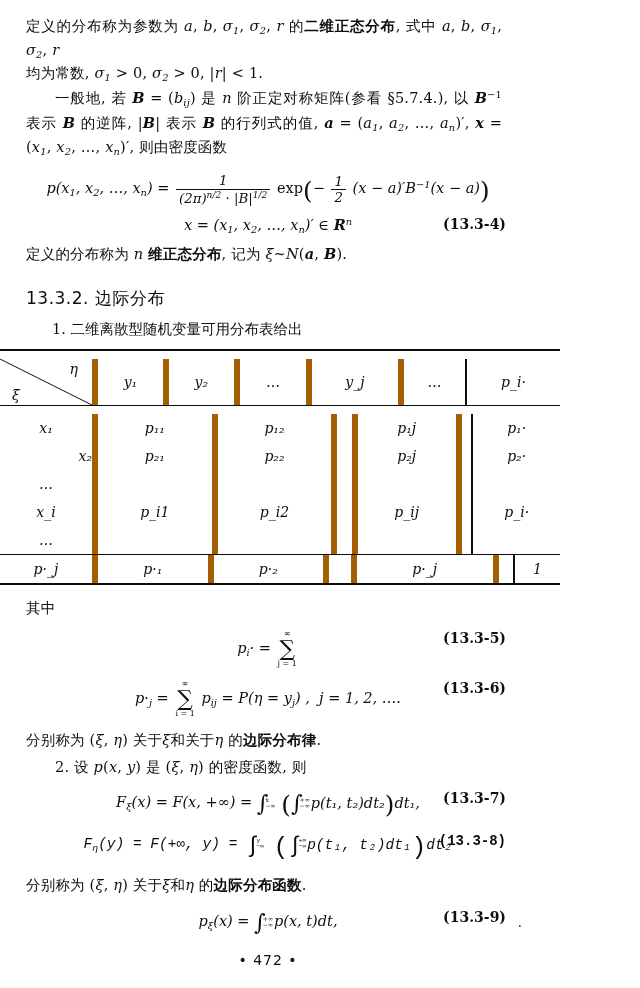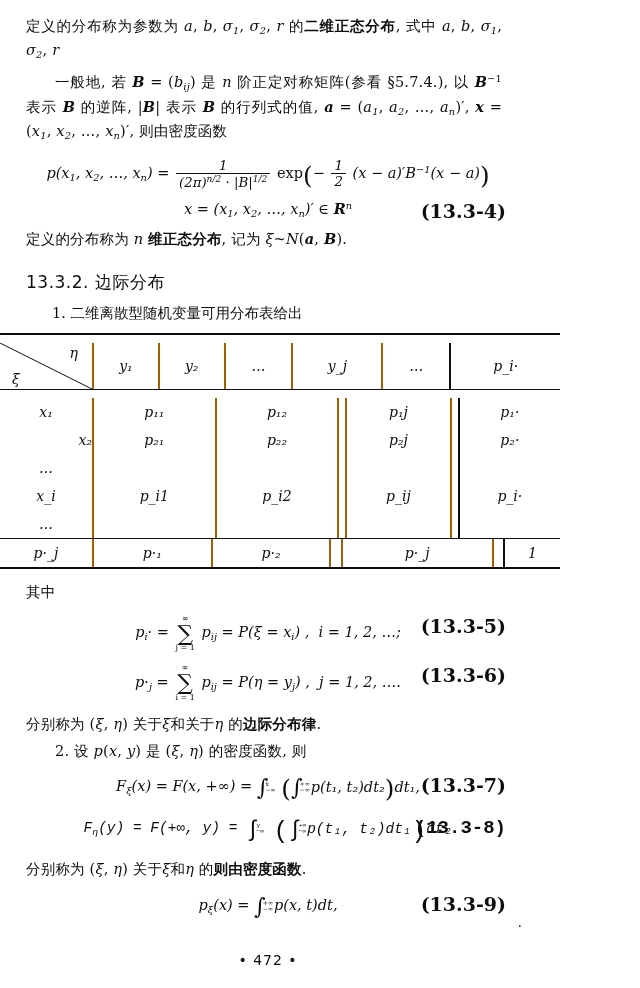--- a/index.html
+++ b/index.html
@@ -40,21 +40,21 @@
     font-family: "DejaVu Serif", serif;
     font-style: italic;
     font-size: 14.5px;
     position: relative;
   }
   .eqno {
     position: absolute;
     right: 30px;
     font-style: normal;
     font-weight: bold;
-    font-size: 19px;
+    font-size: 14px;
   }
   .frac {
     display: inline-block;
     vertical-align: middle;
     text-align: center;
     font-size: 0.92em;
     line-height: 1.15;
     margin: 0 2px;
   }
   .frac .num { display: block; padding: 0 3px; }
@@ -108,21 +108,21 @@
     border-collapse: collapse;
     margin: 8px auto 0 auto;
     width: 560px;
     font-family: "DejaVu Serif", serif;
     font-style: italic;
     font-size: 14px;
   }
   table.dist td {
     text-align: center;
     padding: 6px 0;
-    border-left: 2px solid #a16207;
+    border-left: 6px solid #a16207;
   }
   table.dist td:first-child { border-left: none; }
   table.dist tr.hdr td { padding: 0; }
   .topline, .botline, .midline {
     border: none;
     border-top: 1px solid #161616;
     margin: 0;
   }
   .tblwrap {
     width: 560px;
@@ -171,23 +171,26 @@
 </style>
 </head>
 <body>
 
 <div class="page">
 
   <div class="para" style="padding-top:14px;">
     <div>
       定义的分布称为参数为 <span class="i">a</span>, <span class="i">b</span>, <span class="i">σ<span class="sub">1</span></span>, <span class="i">σ<span class="sub">2</span></span>, <span class="i">r</span> 的<span class="b">二维正态分布</span>, 式中 <span class="i">a</span>, <span class="i">b</span>, <span class="i">σ<span class="sub">1</span></span>, <span class="i">σ<span class="sub">2</span></span>, <span class="i">r</span>
     </div>
-  </div>
-
-  <div class="para indent" style="margin-top:8px;">
+    <div>
+      均为常数, <span class="i">σ<span class="sub">1</span></span> &gt; 0, <span class="i">σ<span class="sub">2</span></span> &gt; 0, |<span class="i">r</span>| &lt; 1.
+    </div>
+  </div>
+
+  <div class="para indent" style="">
     一般地, 若 <span class="b i">B</span> = (<span class="i">b<span class="sub">ij</span></span>) 是 <span class="i">n</span> 阶正定对称矩阵(参看 §5.7.4.), 以 <span class="b i">B</span><span class="sup">−1</span> 表示 <span class="b i">B</span>
     的逆阵, |<span class="b i">B</span>| 表示 <span class="b i">B</span> 的行列式的值, <span class="b i">a</span> = (<span class="i">a<span class="sub">1</span></span>, <span class="i">a<span class="sub">2</span></span>, …, <span class="i">a<span class="sub">n</span></span>)′, <span class="b i">x</span> = (<span class="i">x<span class="sub">1</span></span>, <span class="i">x<span class="sub">2</span></span>, …,
     <span class="i">x<span class="sub">n</span></span>)′, 则由密度函数
   </div>
 
   <div class="mathline" style="margin-top:14px;">
     <span>p(x<span class="sub">1</span>, x<span class="sub">2</span>, …, x<span class="sub">n</span>) =</span>
     <span class="frac">
       <span class="num">1</span>
       <span class="den">(2π)<span class="sup">n/2</span> · |B|<span class="sup">1/2</span></span>
@@ -298,21 +301,20 @@
 
   <div class="para" style="margin-top:12px;">其中</div>
 
   <div class="mathline" style="margin-top:10px;">
     <span>p<span class="sub">i</span>· =</span>
     <span class="sigma">
       <span class="lim">∞</span>
       <span class="big">∑</span>
       <span class="lim">j = 1</span>
     </span>
-    <span>p<span class="sub">ij</span> = P(ξ = x<span class="sub">i</span>) ,&nbsp; i = 1, 2, …;</span>
     <span class="eqno">(13.3-5)</span>
   </div>
 
   <div class="mathline" style="margin-top:12px;">
     <span>p·<span class="sub">j</span> =</span>
     <span class="sigma">
       <span class="lim">∞</span>
       <span class="big">∑</span>
       <span class="lim">i = 1</span>
     </span>
@@ -336,21 +338,21 @@
   </div>
 
   <div class="mathline" style="margin-top:14px;font-family:Liberation Mono, monospace;">
     <span>F<span class="sub">η</span>(y) = F(+∞, y) =</span>
     <span class="intg">∫</span><span class="intlim"><span class="top">y</span><span class="bot">−∞</span></span>
     <span class="bigparen">(</span><span class="intg">∫</span><span class="intlim"><span class="top">+∞</span><span class="bot">−∞</span></span><span>p(t₁, t₂)dt₁</span><span class="bigparen">)</span><span>dt₂</span>
     <span class="eqno">(13.3-8)</span>
   </div>
 
   <div class="para" style="margin-top:12px;">
-    分别称为 (<span class="i">ξ</span>, <span class="i">η</span>) 关于<span class="i">ξ</span>和<span class="i">η</span> 的<span class="b">则由密度函数</span>.
+    分别称为 (<span class="i">ξ</span>, <span class="i">η</span>) 关于<span class="i">ξ</span>和<span class="i">η</span> 的<span class="b">边际分布函数</span>.
   </div>
 
   <div class="mathline" style="margin-top:12px;">
     <span>p<span class="sub">ξ</span>(x) =</span>
     <span class="intg">∫</span><span class="intlim"><span class="top">+∞</span><span class="bot">−∞</span></span><span>p(x, t)dt,</span>
     <span class="eqno">(13.3-9)</span>
   </div>
 
 
   <div class="dot-right">·</div>

